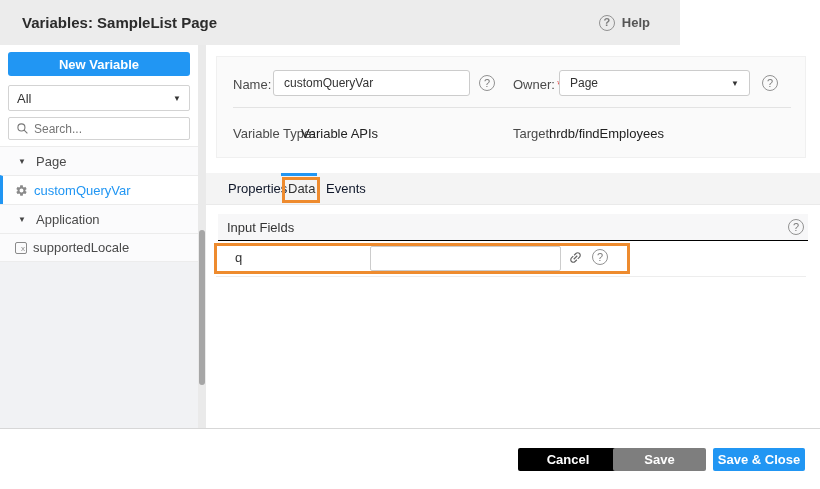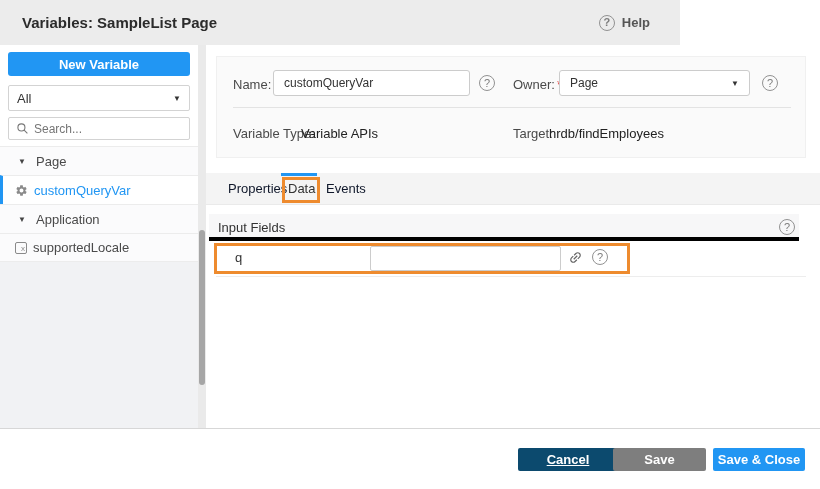--- a/index.html
+++ b/index.html
@@ -78,39 +78,39 @@
   .fp-divider { position:absolute; left:16px; top:50px; width:558px; border-top:1px solid #e3e3e3; }
   .fp-value { position:absolute; color:#222; }
   
   .tab-bar { position:absolute; left:0; top:128px; width:614px; height:32px; background:#f4f4f4; border-bottom:1px solid #eaeaea; }
   .tab { position:absolute; top:0; line-height:32px; font-size:13px; color:#0f172a; cursor:pointer; }
   .tab.active { color:#333; }
   .tab-active-bar { position:absolute; left:75px; top:0; width:36px; height:3px; background:#2196f3; }
   .tab-annotation { position:absolute; left:76px; top:4px; width:38px; height:26px; border:3px solid #ee8b2e; pointer-events:none; }
   
   .section-header {
-    position:absolute; left:3px; top:169px; width:590px; height:27px;
-    background:#f7f7f8; border-bottom:4px solid #000000;
+    position:absolute; left:12px; top:169px; width:590px; height:27px;
+    background:#f7f7f8; border-bottom:1px solid #000000;
   }
   .section-title { position:absolute; left:9px; line-height:27px; color:#333; }
   .section-help { position:absolute; right:4px; top:5px; }
   .field-row { position:absolute; left:10px; top:196px; width:590px; height:36px; background:#fff; border-bottom:1px solid #ededed; }
   .field-label { position:absolute; left:19px; line-height:33px; color:#333; }
   .field-input { position:absolute; left:154px; top:5px; width:191px; height:25px; border-radius:2px; }
   .bind-icon { position:absolute; left:352px; top:9px; cursor:pointer; display:inline-flex; }
   .field-help { position:absolute; left:376px; top:8px; }
   .field-annotation { position:absolute; left:-2px; top:2px; width:416px; height:31px; border:3px solid #ee8b2e; pointer-events:none; }
   
   .footer-divider { position:absolute; left:0; top:428px; width:820px; border-top:1px solid #d7d7d7; }
   .btn {
     position:absolute; top:448px; height:23px; border:none; border-radius:2px;
     color:#fff; font-weight:bold; font-size:13px; font-family:"Liberation Sans",sans-serif;
     display:flex; align-items:center; justify-content:center; cursor:pointer;
   }
-  .btn-cancel { left:518px; width:100px; background:#0c4a6e;text-decoration:underline; }
+  .btn-cancel { left:518px; width:100px; background:#000000; }
   .btn-save { left:613px; width:93px; background:#7e7e7e; }
   .btn-saveclose { left:713px; width:92px; background:#2196f3; }
 </style>
 </head>
 <body>
 
 <div class="app">
 
   <div class="header">
     <div class="page-title">Variables: SampleList Page</div>

